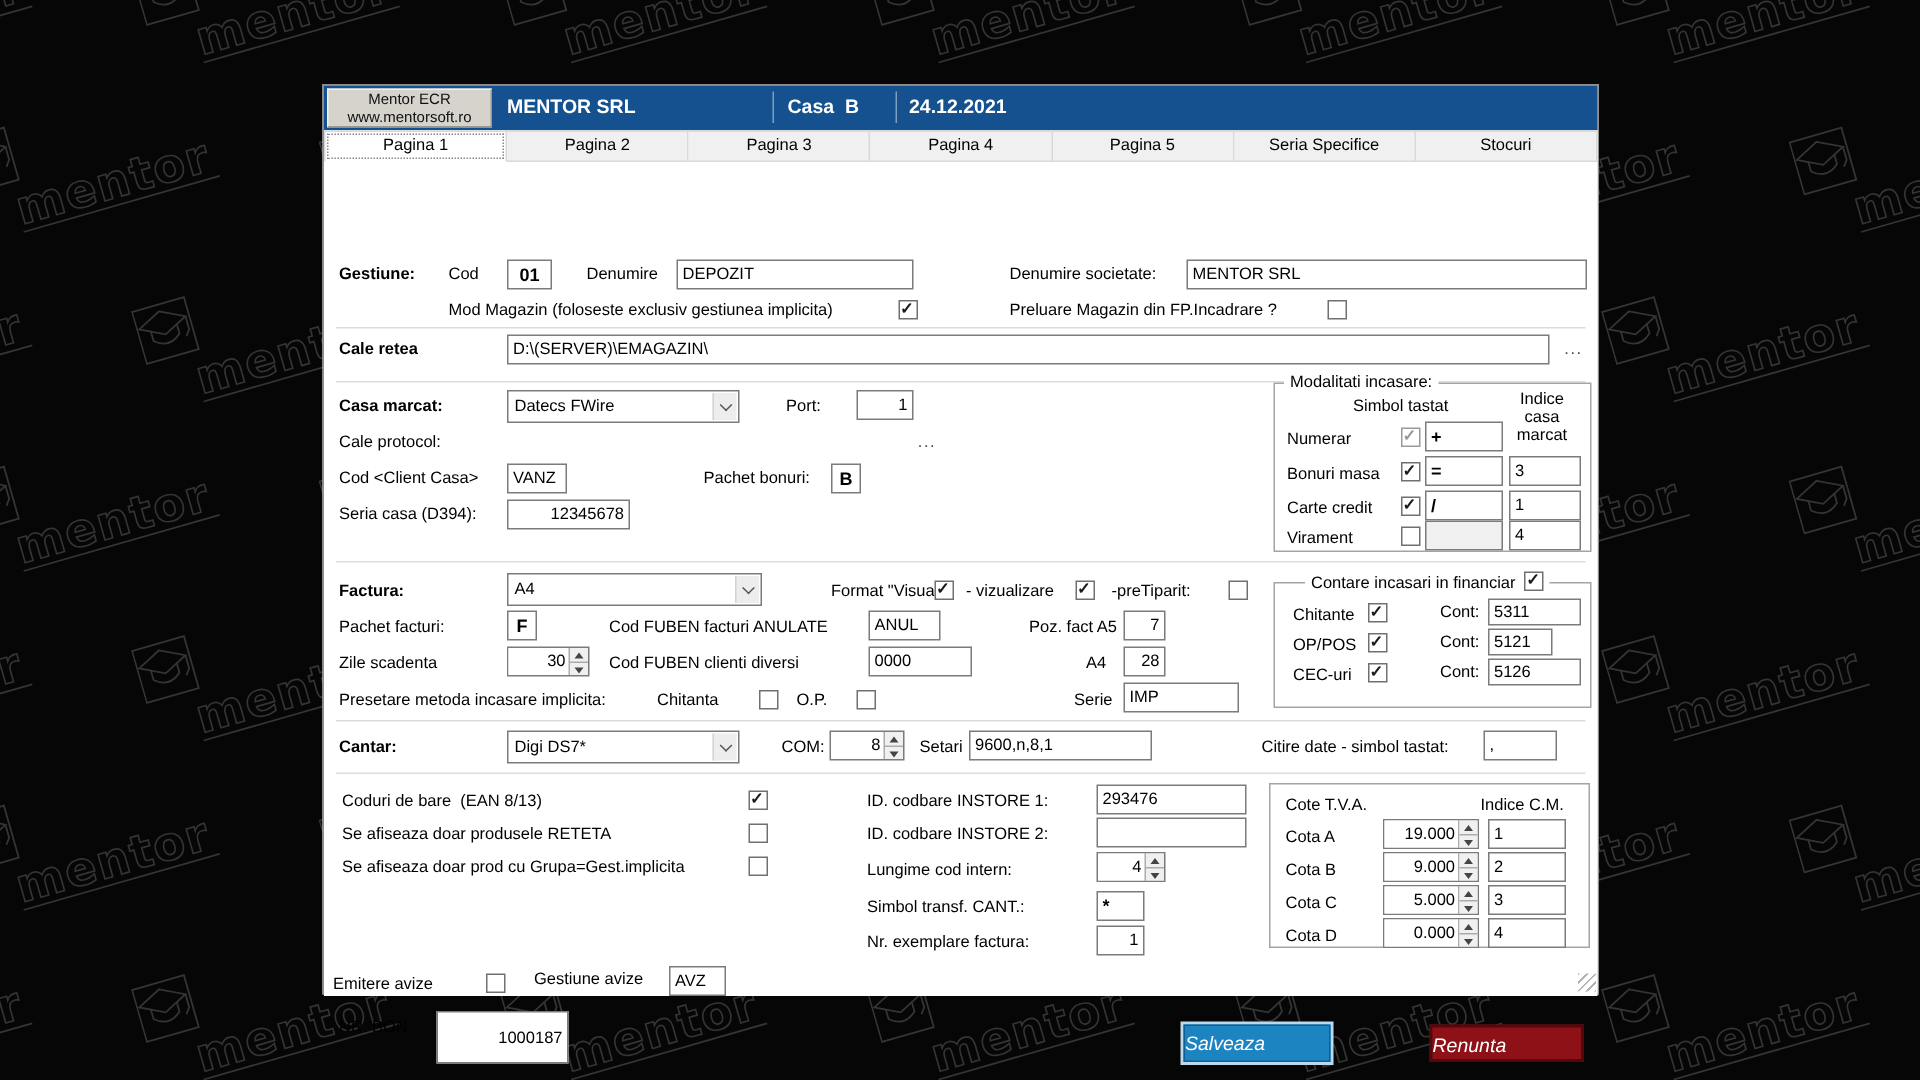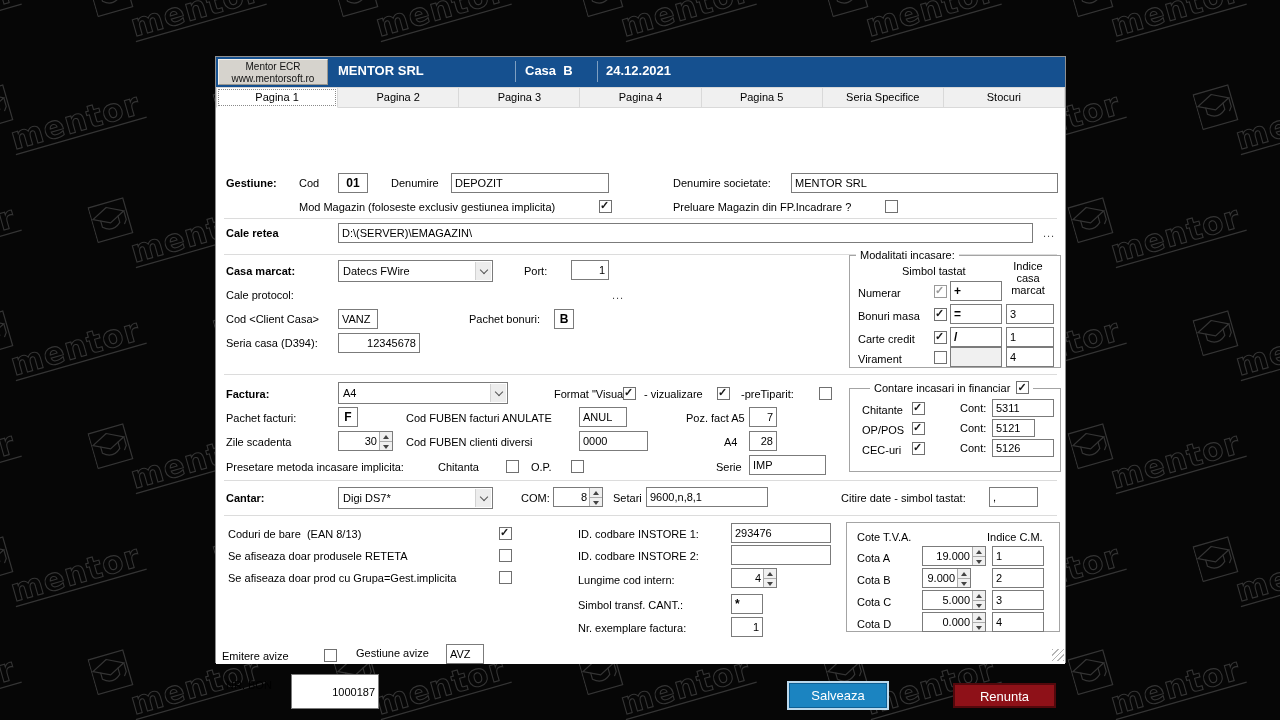--- a/index.html
+++ b/index.html
@@ -63,21 +63,21 @@
   .sbtns span + span { border-top:1px solid #ababab; }
   .tri-up, .tri-dn { position:absolute; left:3px; width:0; height:0; border-left:3px solid transparent; border-right:3px solid transparent; }
   .tri-up { top:3px; border-bottom:4px solid #444; }
   .tri-dn { top:3px; border-top:4px solid #444; }
 
   .group { position:absolute; border:1px solid #a4a4a4; background:#fff; }
   .gtitle { position:absolute; top:-8px; background:#fff; padding:0 4px; line-height:14px; white-space:pre; }
   .glbl { position:absolute; white-space:pre; line-height:14px; }
   .ind-hdr { position:absolute; text-align:center; line-height:12px; }
 
-  .btn { position:absolute; height:25px; color:#fff; font-size:13px; text-align:center; line-height:23px; cursor:pointer; }
+  .btn { position:absolute; height:25px; color:#fff; font-size:13px; text-align:left; line-height:23px; cursor:pointer;font-style:italic; }
   .btn-save { background:#1b84c1; border:1px solid #0e5f93; box-shadow:0 0 0 2px #bcd9ec; }
   .btn-cancel { background:#8e1118; border:2px solid #53080c; }
 
   .grip { position:absolute; right:1px; bottom:1px; width:12px; height:12px;
           background:repeating-linear-gradient(135deg,#b5b5b5 0 1px,transparent 1px 4px); }
 </style>
 </head>
 <body>
 
 <div id="bg">
@@ -755,21 +755,21 @@
               <i class="tri-up"></i>
             </span>
             <span>
               <i class="tri-dn"></i>
             </span>
           </span>
       </div>
       <input class="txt" style="left: 145px; top: 23px; width: 52px;" value="1">
 
       <span class="glbl" style="left:10px;top:50px">Cota B</span>
-      <div class="spin" style="left:75px;top:45px;width:49px">
+      <div class="spin" style="left:75px;top:45px;width:64px">
         <input class="spin-in" value="9.000" style="">
         <span class="sbtns">
             <span>
               <i class="tri-up"></i>
             </span>
             <span>
               <i class="tri-dn"></i>
             </span>
           </span>
       </div>

